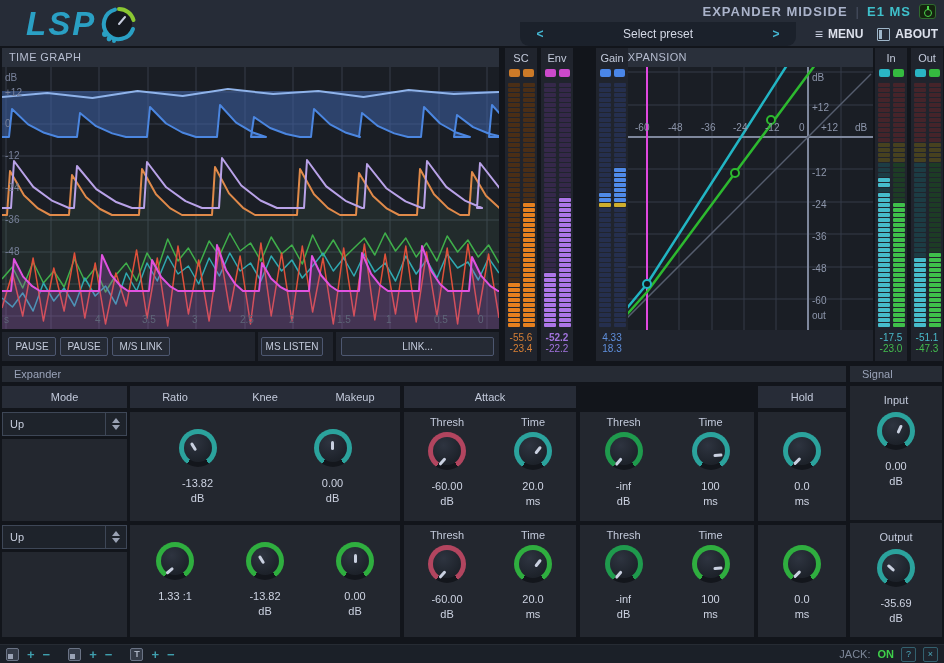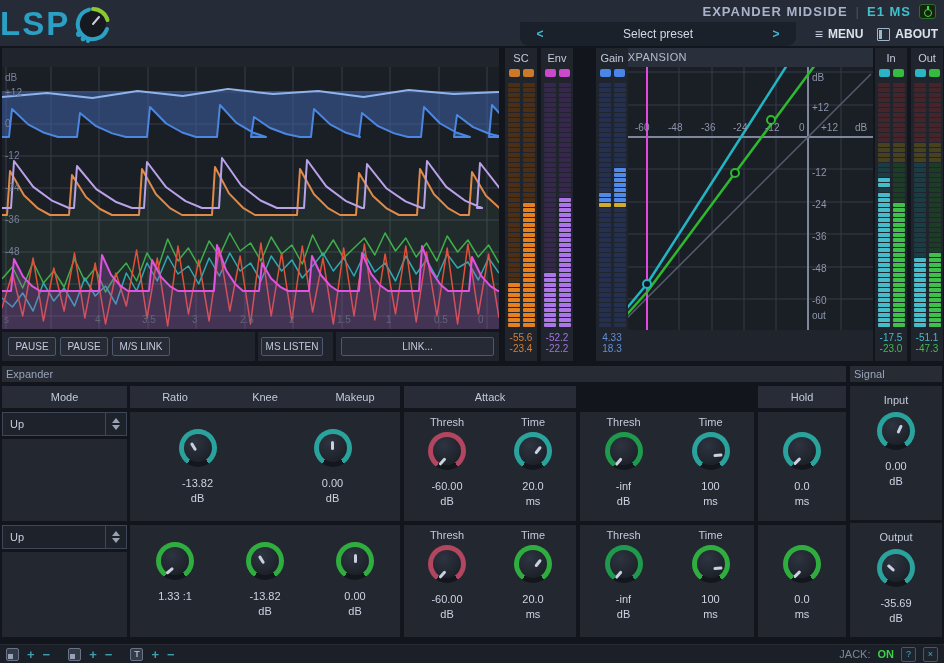--- a/index.html
+++ b/index.html
@@ -1,20 +1,20 @@
 <!DOCTYPE html>
 <html><head>
 <meta charset="utf-8">
 <style>
   html,body{margin:0;padding:0;background:#0e1116;}
   #app{position:relative;width:944px;height:663px;background:#12151b;overflow:hidden;
        font-family:"Liberation Sans",sans-serif;-webkit-font-smoothing:antialiased;}
   
   #topbar{position:absolute;left:0;top:0;width:944px;height:46px;background:#262c37;}
-  #logo{position:absolute;left:0;top:3px;display:flex;align-items:center;gap:2px;}
+  #logo{position:absolute;left:26px;top:3px;display:flex;align-items:center;gap:2px;font-style:italic;}
   #logo .lsp{font-size:33px;font-weight:bold;color:#2aa0c4;letter-spacing:2px;line-height:40px;}
   #title-row{position:absolute;right:8px;top:3px;display:flex;align-items:center;gap:8px;height:17px;}
   #plug-title{font-size:13px;font-weight:bold;letter-spacing:1px;color:#aab3ca;}
   #title-sep{color:#4a5263;font-size:13px;}
   #plug-variant{font-size:13px;font-weight:bold;letter-spacing:1px;color:#3fc0cb;}
   #power-btn{width:15px;height:13px;border:1px solid #2f6a2f;border-radius:3px;background:#14240f;position:relative;}
   #power-btn::before{content:"";position:absolute;left:4px;top:4px;width:6px;height:6px;border:1.5px solid #4ad44a;border-radius:50%;}
   #power-btn::after{content:"";position:absolute;left:7px;top:1px;width:1.5px;height:4px;background:#4ad44a;}
   #preset-box{position:absolute;left:520px;top:22px;width:276px;height:24px;background:#1b212b;border-radius:0 0 9px 9px;display:flex;align-items:center;}
   .chev{color:#45b7d3;font-size:12px;font-weight:bold;width:40px;text-align:center;}
@@ -35,21 +35,21 @@
   
   .meter{position:absolute;top:48px;width:32px;height:313px;background:#20242d;}
   .mlabel{text-align:center;color:#c3cadb;font-size:11px;padding-top:4px;height:15px;}
   .inds{display:flex;justify-content:center;gap:3px;height:9px;margin-top:2px;}
   .ind{width:11px;height:8px;border-radius:2px;}
   .mcols{display:flex;justify-content:center;gap:3px;margin-top:5px;}
   .mcol{width:12px;display:flex;flex-direction:column;gap:1px;}
   .seg{height:4px;border-radius:1px;flex:none;}
   .mvals{margin-top:5px;text-align:center;font-size:10px;line-height:11px;}
   
-  .strip{position:absolute;height:16px;background:#262b34;color:#9aa3b8;font-size:11px;line-height:17px;padding-left:4px;box-sizing:border-box;}
+  .strip{position:absolute;height:16px;background:#262b34;color:#9aa3b8;font-size:11px;line-height:17px;padding-left:12px;box-sizing:border-box;}
   .colhead{position:absolute;top:386px;height:22px;background:#272c37;color:#c3cadb;font-size:11px;display:flex;align-items:center;justify-content:center;}
   .group{position:absolute;background:#23272f;display:flex;}
   .kcell{flex:1;display:flex;flex-direction:column;align-items:center;color:#cdd3e2;}
   .klabel{font-size:11px;color:#c3cadb;height:16px;padding-top:4px;}
   .knob{width:38px;height:38px;border-radius:50%;position:relative;flex:none;}
   .knob-in{position:absolute;inset:5px;border-radius:50%;background:radial-gradient(circle at 38% 30%,#2e3440,#1d222a 72%);}
   .kptr{position:absolute;left:50%;top:7px;width:3px;height:9px;margin-left:-1.5px;border-radius:1.5px;background:#c9d0e0;transform-origin:50% 12px;}
   .kval{font-size:11px;margin-top:9px;line-height:15px;}
   .kunit{font-size:11px;line-height:15px;}
   .modecol{position:absolute;display:flex;flex-direction:column;}
@@ -112,20 +112,21 @@
         <span>MENU</span>
       </span>
       <span class="hbtn">
         <span class="about-glyph"></span>
         <span>ABOUT</span>
       </span>
     </div>
   </div>
 
   <div class="panel" id="tg-panel" style="left:2px;top:48px;width:497px;height:313px;">
+    <div class="phead">TIME GRAPH</div>
     <div class="gwrap" style="width:497px;height:263px;">
       <svg id="tg-svg" width="497" height="263">
           <line x1="4" y1="0" x2="4" y2="263" stroke="#363d4b" stroke-width="1"></line>
           <line x1="49" y1="0" x2="49" y2="263" stroke="#363d4b" stroke-width="1"></line>
           <line x1="97" y1="0" x2="97" y2="263" stroke="#363d4b" stroke-width="1"></line>
           <line x1="146" y1="0" x2="146" y2="263" stroke="#363d4b" stroke-width="1"></line>
           <line x1="194" y1="0" x2="194" y2="263" stroke="#363d4b" stroke-width="1"></line>
           <line x1="243" y1="0" x2="243" y2="263" stroke="#363d4b" stroke-width="1"></line>
           <line x1="291" y1="0" x2="291" y2="263" stroke="#363d4b" stroke-width="1"></line>
           <line x1="340" y1="0" x2="340" y2="263" stroke="#363d4b" stroke-width="1"></line>
@@ -451,21 +452,21 @@
             <div class="seg" style="background: rgb(173, 118, 232);"></div>
             <div class="seg" style="background: rgb(173, 118, 232);"></div>
             <div class="seg" style="background: rgb(173, 118, 232);"></div>
             <div class="seg" style="background: rgb(173, 118, 232);"></div>
             <div class="seg" style="background: rgb(173, 118, 232);"></div>
             <div class="seg" style="background: rgb(173, 118, 232);"></div>
             <div class="seg" style="background: rgb(173, 118, 232);"></div>
           </div>
         </div>
         <div class="mvals">
-          <div style="color: rgb(161, 115, 221);">-52.2</div>
+          <div style="color: rgb(161, 115, 221); font-weight: bold;">-52.2</div>
           <div style="color: rgb(161, 115, 221);">-22.2</div>
         </div>
       </div>
       <div class="meter" style="left: 596px;">
         <div class="mlabel">Gain</div>
         <div class="inds">
           <div class="ind" style="background: rgb(74, 134, 232);"></div>
           <div class="ind" style="background: rgb(74, 134, 232);"></div>
         </div>
         <div class="mcols">

